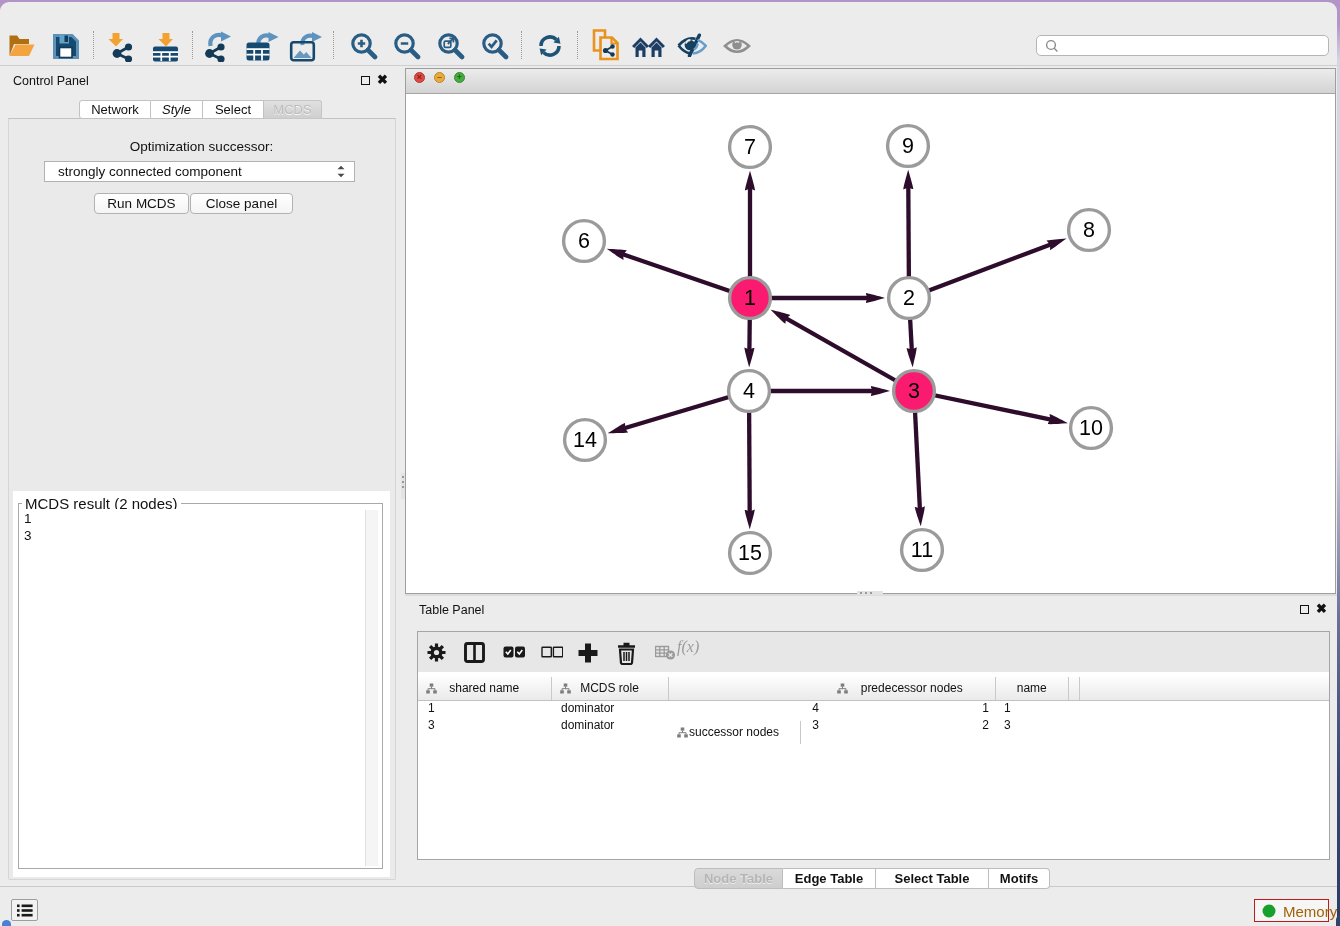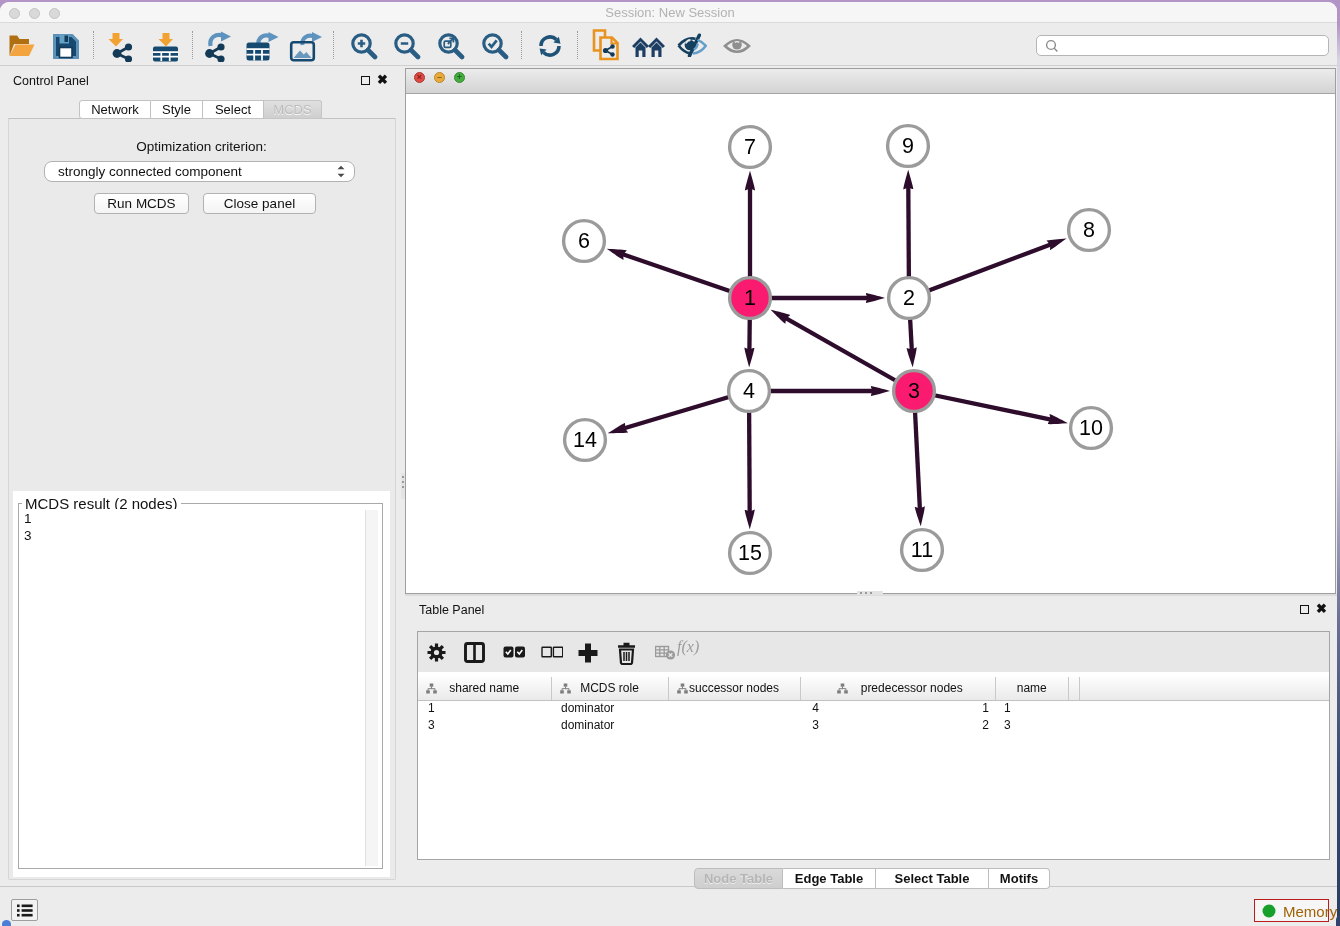--- a/index.html
+++ b/index.html
@@ -19,21 +19,21 @@
 #cpanel{position:absolute;left:0;top:64px;width:403px;height:824px;background:#ececec;}
 #cphead{position:absolute;left:13px;top:8px;font-size:12.5px;color:#111;}
 .fltbox{position:absolute;width:9px;height:9px;border:1.5px solid #111;box-sizing:border-box;background:transparent;}
 .xicon{position:absolute;font-size:13px;font-weight:bold;color:#111;line-height:12px;}
 #tabs{position:absolute;left:79px;top:34px;height:19px;display:flex;font-size:13px;}
 .tab{border:1px solid #c2c2c2;border-left:none;background:#fff;color:#111;display:flex;align-items:center;justify-content:center;box-sizing:border-box;}
 .tab.first{border-left:1px solid #c2c2c2;border-radius:3px 0 0 3px;}
 .tab.sel{background:linear-gradient(#e0e0e0,#cfcfcf);color:#bdbdbd;text-shadow:0 1px 0 #f5f5f5;border-radius:0 3px 0 0;border-color:#c6c6c6;}
 #subpanel{position:absolute;left:8px;top:52px;width:388px;height:762px;border:1px solid #d6d6d6;border-top:1px solid #c2c2c2;background:#eaeaea;box-sizing:border-box;border-radius:0 0 2px 2px;}
 #optlabel{position:absolute;left:0;top:73px;width:403px;text-align:center;font-size:13.5px;color:#111;}
-#combo{position:absolute;left:44px;top:95px;width:311px;height:21px;background:#fff;border:1px solid #b2b2b2;border-radius:8px;box-sizing:border-box;}
+#combo{position:absolute;left:44px;top:95px;width:311px;height:21px;background:#fff;border:1px solid #b2b2b2;border-radius:0;box-sizing:border-box;}
 #combo span{position:absolute;left:13px;top:2px;font-size:13.5px;color:#111;}
 .btn{position:absolute;top:127px;height:21px;background:linear-gradient(#ffffff,#f4f4f4);border:1px solid #b2b2b2;border-radius:4px;box-sizing:border-box;text-align:center;font-size:13.5px;color:#111;line-height:19px;}
 #groupbox{position:absolute;left:18px;top:437px;width:365px;height:366px;border:1px solid #a9a9a9;box-sizing:border-box;}
 #grouplabel{position:absolute;left:22px;top:429px;background:#fff;padding:0 3px;font-size:15px;color:#111;}
 #gbwhite{position:absolute;left:20px;top:443px;width:361px;height:359px; background:#fff;}
 
 #iframe1{position:absolute;left:405px;top:66px;width:931px;height:526px;border:1px solid #9e9e9e;box-sizing:border-box;background:#fff;}
 #ifbar{position:absolute;left:0;top:0;width:929px;height:24px;background:linear-gradient(#ececec,#d3d3d3);border-bottom:1px solid #a5a5a5;}
 #iftitle{position:absolute;left:0;top:3px;width:929px;text-align:center;font-size:13px;font-weight:bold;letter-spacing:1.5px;color:#1a1a1a;}
 .mac{position:absolute;top:3px;width:11px;height:11px;border-radius:50%;box-sizing:border-box;font-size:9px;font-weight:bold;text-align:center;line-height:9px;}
@@ -55,26 +55,20 @@
 #status{position:absolute;left:0;top:884px;width:1337px;height:44px;background:#ececec;border-top:1px solid #c9c9c9;}
 #listbtn{position:absolute;left:11px;top:12px;width:27px;height:22px;border:1px solid #9e9e9e;border-radius:2px;background:#f2f2f2;box-sizing:border-box;}
 #membtn{position:absolute;left:1254px;top:12px;width:75px;height:23px;border:1px solid #b91c1c;background:#f6f6f6;box-sizing:border-box;font-size:15px;color:#a16207;}
 svg{display:block;}
 </style>
 </head>
 <body>
 <div id="win">
     <div id="inwin">
 
-  <div id="titlebar">
-    <div class="tl" style="left:9px;"></div>
-    <div class="tl" style="left:29px;"></div>
-    <div class="tl" style="left:49px;"></div>
-    <div id="title">Session: New Session</div>
-  </div>
 
   <div id="toolbar">
     <div class="tsep" style="left:93px;"></div>
     <div class="tsep" style="left:192px;"></div>
     <div class="tsep" style="left:333px;"></div>
     <div class="tsep" style="left:521px;"></div>
     <div class="tsep" style="left:577px;"></div>
     <div id="tbicons">
       <svg class="abs" style="left:8px;top:10px;" width="29" height="26" viewBox="0 0 29 26">
         <path d="M1.5 23 V2.5 h7.5 l2.5 3.5 h9.5 v5 H6 Z" fill="#b06f10"></path>
@@ -196,34 +190,34 @@
         </div>
   </div>
 
   <div id="cpanel">
     <div id="cphead">Control Panel</div>
     <div class="fltbox" style="left:361px;top:10px;"></div>
     <div class="xicon" style="left:377px;top:8px;">✖</div>
     <div id="subpanel"></div>
     <div id="tabs">
       <div class="tab first" style="width:72px;">Network</div>
-      <div class="tab" style="width:52px;">Style</div>
+      <div class="tab" style="width:52px;font-style:italic;">Style</div>
       <div class="tab" style="width:61px;">Select</div>
       <div class="tab sel" style="width:58px;">MCDS</div>
     </div>
-    <div id="optlabel">Optimization criterion:</div>
+    <div id="optlabel">Optimization successor:</div>
     <div id="combo">
           <span>strongly connected component</span>
       <svg width="14" height="17" style="position:absolute;right:6px;top:1px;" viewBox="0 0 14 17">
             <path d="M3.5 6.3 L7 2.8 L10.5 6.3 z" fill="#4a4a4a"></path>
             <path d="M3.5 10.7 L7 14.2 L10.5 10.7 z" fill="#4a4a4a"></path>
           </svg>
     </div>
     <div class="btn" style="left:94px;width:95px;">Run MCDS</div>
-    <div class="btn" style="left:203px;width:113px;">Close panel</div>
+    <div class="btn" style="left:190px;width:103px;">Close panel</div>
     <div style="position:absolute;left:13px;top:425px;width:377px;height:386px;background:#fff;"></div>
     <div id="groupbox"></div>
     <div id="grouplabel">MCDS result (2 nodes)</div>
     <div id="gbwhite">
       <div style="position:absolute;left:4px;top:2px;font-size:13.5px;line-height:16.5px;color:#111;">1<br>3</div>
       <div style="position:absolute;right:3px;top:1px;width:12px;height:356px;background:#f5f5f5;border-left:1px solid #e0e0e0;"></div>
     </div>
   </div>
 
   <div id="iframe1">
@@ -335,21 +329,21 @@
                 <rect x="0.2" y="7.3" width="3.6" height="3.2" fill="#7d7d7d"></rect>
                 <rect x="7.2" y="7.3" width="3.6" height="3.2" fill="#7d7d7d"></rect>
                 <path d="M5.5 3.7 v2 M2 7.3 v-1.6 h7 v1.6" stroke="#7d7d7d" fill="none" stroke-width="1"></path>
               </svg>shared name</div>
         <div class="hc" style="left:133.5px;width:117px;"><svg class="hicon" viewBox="0 0 11 11">
                 <rect x="3.7" y="0.5" width="3.6" height="3.2" fill="#7d7d7d"></rect>
                 <rect x="0.2" y="7.3" width="3.6" height="3.2" fill="#7d7d7d"></rect>
                 <rect x="7.2" y="7.3" width="3.6" height="3.2" fill="#7d7d7d"></rect>
                 <path d="M5.5 3.7 v2 M2 7.3 v-1.6 h7 v1.6" stroke="#7d7d7d" fill="none" stroke-width="1"></path>
               </svg>MCDS role</div>
-        <div class="hc" style="left:250.5px;width:132px;"><svg class="hicon" viewBox="0 0 11 11">
+        <div class="hc" style="left:250.5px;width:132px;margin-top:44px;"><svg class="hicon" viewBox="0 0 11 11">
                 <rect x="3.7" y="0.5" width="3.6" height="3.2" fill="#7d7d7d"></rect>
                 <rect x="0.2" y="7.3" width="3.6" height="3.2" fill="#7d7d7d"></rect>
                 <rect x="7.2" y="7.3" width="3.6" height="3.2" fill="#7d7d7d"></rect>
                 <path d="M5.5 3.7 v2 M2 7.3 v-1.6 h7 v1.6" stroke="#7d7d7d" fill="none" stroke-width="1"></path>
               </svg>successor nodes</div>
         <div class="hc" style="left:411px;width:166.5px;"><svg class="hicon" viewBox="0 0 11 11">
                 <rect x="3.7" y="0.5" width="3.6" height="3.2" fill="#7d7d7d"></rect>
                 <rect x="0.2" y="7.3" width="3.6" height="3.2" fill="#7d7d7d"></rect>
                 <rect x="7.2" y="7.3" width="3.6" height="3.2" fill="#7d7d7d"></rect>
                 <path d="M5.5 3.7 v2 M2 7.3 v-1.6 h7 v1.6" stroke="#7d7d7d" fill="none" stroke-width="1"></path>

